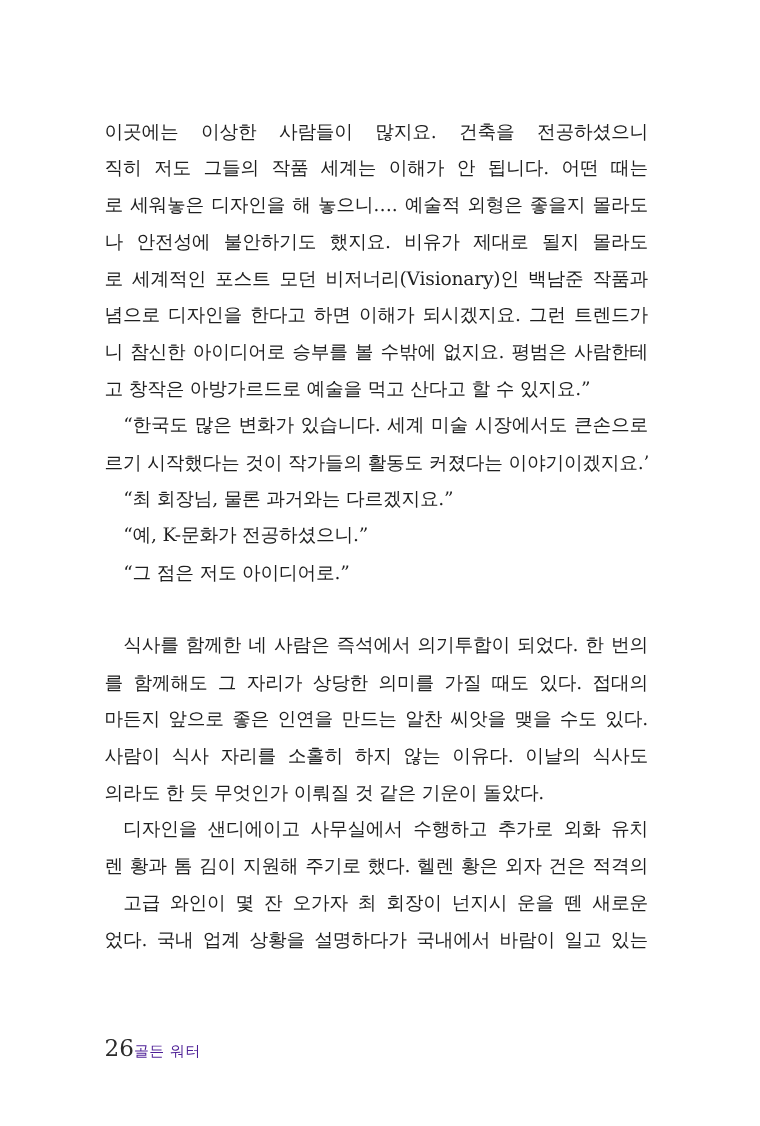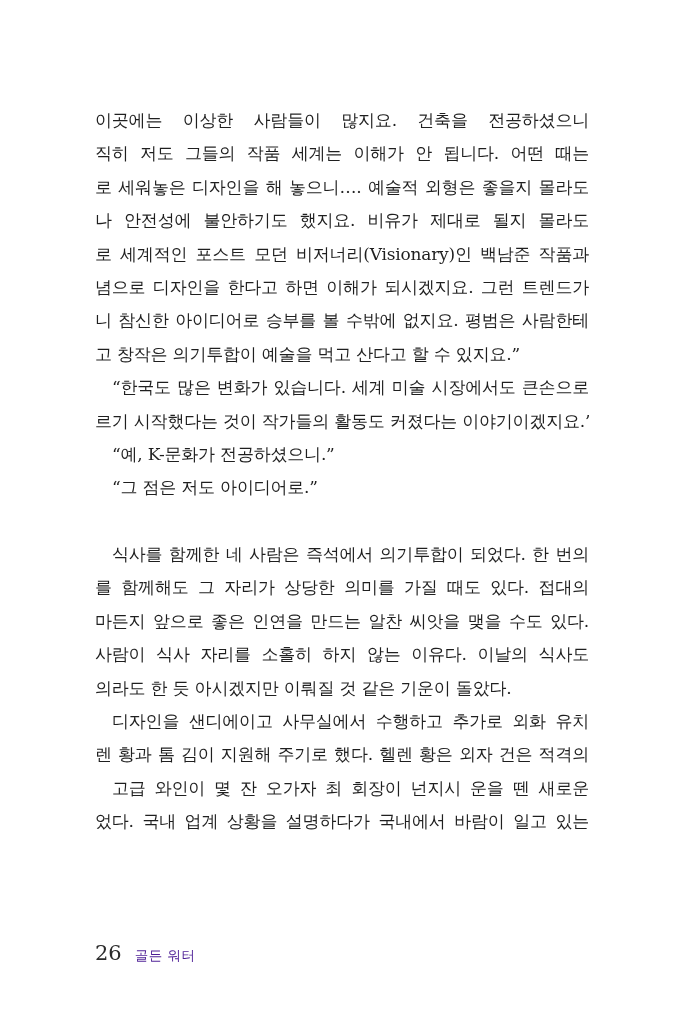--- a/index.html
+++ b/index.html
@@ -42,21 +42,20 @@
   }
   .spacer {
     height: 33.4px;
   }
   .page-footer {
     position: absolute;
     left: 95px;
     top: 941px;
     display: flex;
     align-items: baseline;
-    gap: 13px;
   }
   .page-num {
     font-size: 21px;
     color: #2b2b2b;
   }
   .running-title {
     font-size: 13.5px;
     color: #4c1d95;
     letter-spacing: 0.5px;
   }
@@ -66,31 +65,32 @@
 
 <div class="page" style="background: rgb(255, 255, 255);">
   <main class="text-block" style="color: rgb(31, 31, 31);">
       <div class="line fill">이곳에는 이상한 사람들이 많지요. 건축을 전공하셨으니 아시겠지만 솔</div>
       <div class="line fill">직히 저도 그들의 작품 세계는 이해가 안 됩니다. 어떤 때는 원추를 거꾸</div>
       <div class="line fill">로 세워놓은 디자인을 해 놓으니…. 예술적 외형은 좋을지 몰라도 건축비</div>
       <div class="line fill">나 안전성에 불안하기도 했지요. 비유가 제대로 될지 몰라도 비디오아트</div>
       <div class="line fill">로 세계적인 포스트 모던 비저너리(Visionary)인 백남준 작품과 같은 개</div>
       <div class="line fill">념으로 디자인을 한다고 하면 이해가 되시겠지요. 그런 트렌드가 대세이</div>
       <div class="line fill">니 참신한 아이디어로 승부를 볼 수밖에 없지요. 평범은 사람한테 적용되</div>
-      <div class="line">고 창작은 의기투합이 예술을 먹고 산다고 할 수 있지요.”</div>
+      <div class="line">고 창작은 아방가르드로 예술을 먹고 산다고 할 수 있지요.”</div>
       <div class="line indent fill">“한국도 많은 변화가 있습니다. 세계 미술 시장에서도 큰손으로 떠오</div>
       <div class="line">르기 시작했다는 것이 작가들의 활동도 커졌다는 이야기이겠지요.”</div>
+      <div class="line indent">“최 회장님, 물론 과거와는 다르겠지요.”</div>
       <div class="line indent">“예, K-문화가 전공하셨으니.”</div>
       <div class="line indent">“그 점은 저도 아이디어로.”</div>
       <div class="spacer"></div>
       <div class="line indent fill">식사를 함께한 네 사람은 즉석에서 의기투합이 되었다. 한 번의 식사</div>
       <div class="line fill">를 함께해도 그 자리가 상당한 의미를 가질 때도 있다. 접대의 자리도 얼</div>
       <div class="line fill">마든지 앞으로 좋은 인연을 만드는 알찬 씨앗을 맺을 수도 있다. 성공한</div>
       <div class="line fill">사람이 식사 자리를 소홀히 하지 않는 이유다. 이날의 식사도 도원의 결</div>
-      <div class="line">의라도 한 듯 아시겠지만 이뤄질 것 같은 기운이 돌았다.</div>
+      <div class="line">의라도 한 듯 무엇인가 이뤄질 것 같은 기운이 돌았다.</div>
       <div class="line indent fill">디자인을 샌디에이고 사무실에서 수행하고 추가로 외화 유치 건은 헬</div>
       <div class="line fill">렌 황과 톰 김이 지원해 주기로 했다. 헬렌 황은 외자 건은 적격의 사람</div>
       <div class="line indent fill">고급 와인이 몇 잔 오가자 최 회장이 넌지시 운을 뗀 새로운 정보가 있</div>
       <div class="line fill">었다. 국내 업계 상황을 설명하다가 국내에서 바람이 일고 있는 심층수</div>
     </main>
   <footer class="page-footer">
     <span class="page-num">26</span>
     <span class="running-title">골든 워터</span>
   </footer>
 </div>

